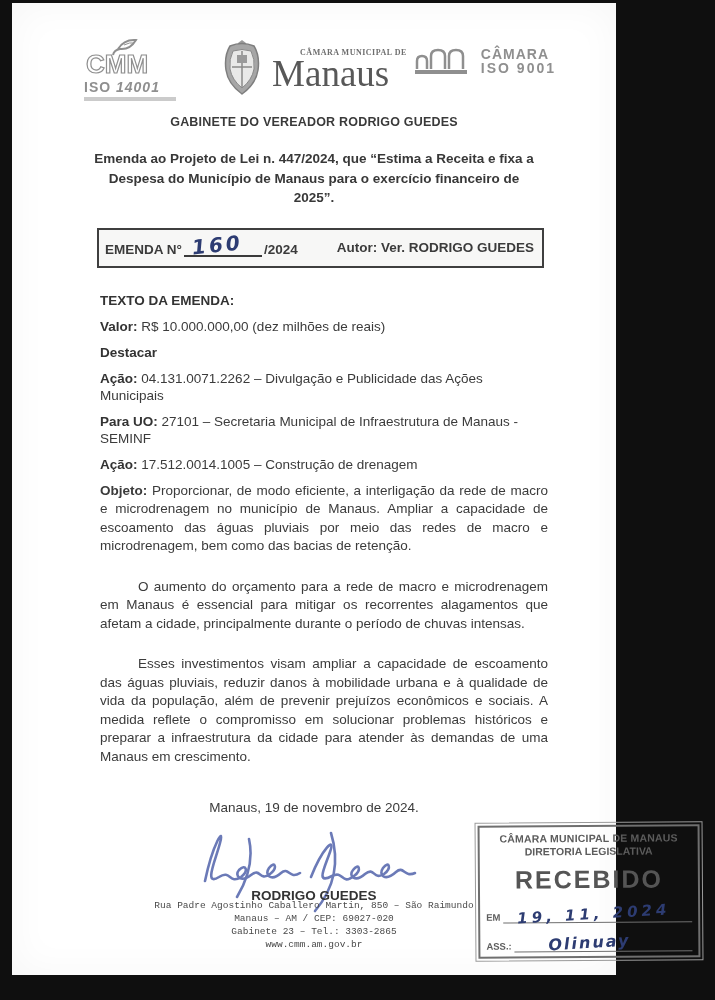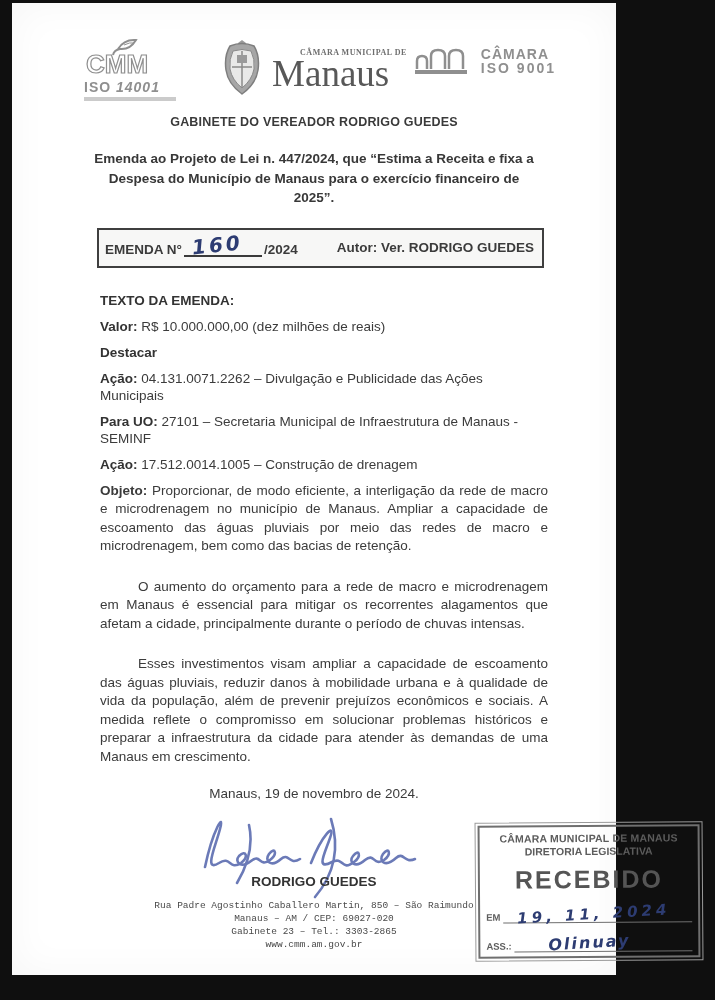--- a/index.html
+++ b/index.html
@@ -71,21 +71,21 @@
   .field b{color:#333;}
   .objeto{text-align:justify;line-height:18.5px;margin-top:2px;}
   .justif-heading{
     text-align:center;font-weight:bold;font-size:13.5px;
     margin-top:30px;color:#383838;letter-spacing:.3px;
   }
   .para{
     margin:22px 68px 0 88px;font-size:13.5px;line-height:18.5px;
     text-align:justify;text-indent:38px;
   }
-  .dateline{text-align:center;font-size:13.5px;margin-top:20px;}
+  .dateline{text-align:center;font-size:13.5px;margin-top:34px;}
   
   .sig-block{text-align:center;margin-top:4px;position:relative;}
   .sig-svg{display:block;margin:0 auto -26px auto;overflow:visible;}
   .sig-name{font-weight:bold;font-size:13.5px;color:#333;position:relative;z-index:1;}
   .sig-role{font-size:13.5px;color:#3b3b3b;position:relative;z-index:1;}
   
   .stamp{
     position:absolute;left:466px;top:822px;width:222px;height:133px;
     border:2px solid #6f6f6f;outline:1px solid #9a9a9a;outline-offset:2px;
     color:#5c5c5c;z-index:3;background:transparent;

